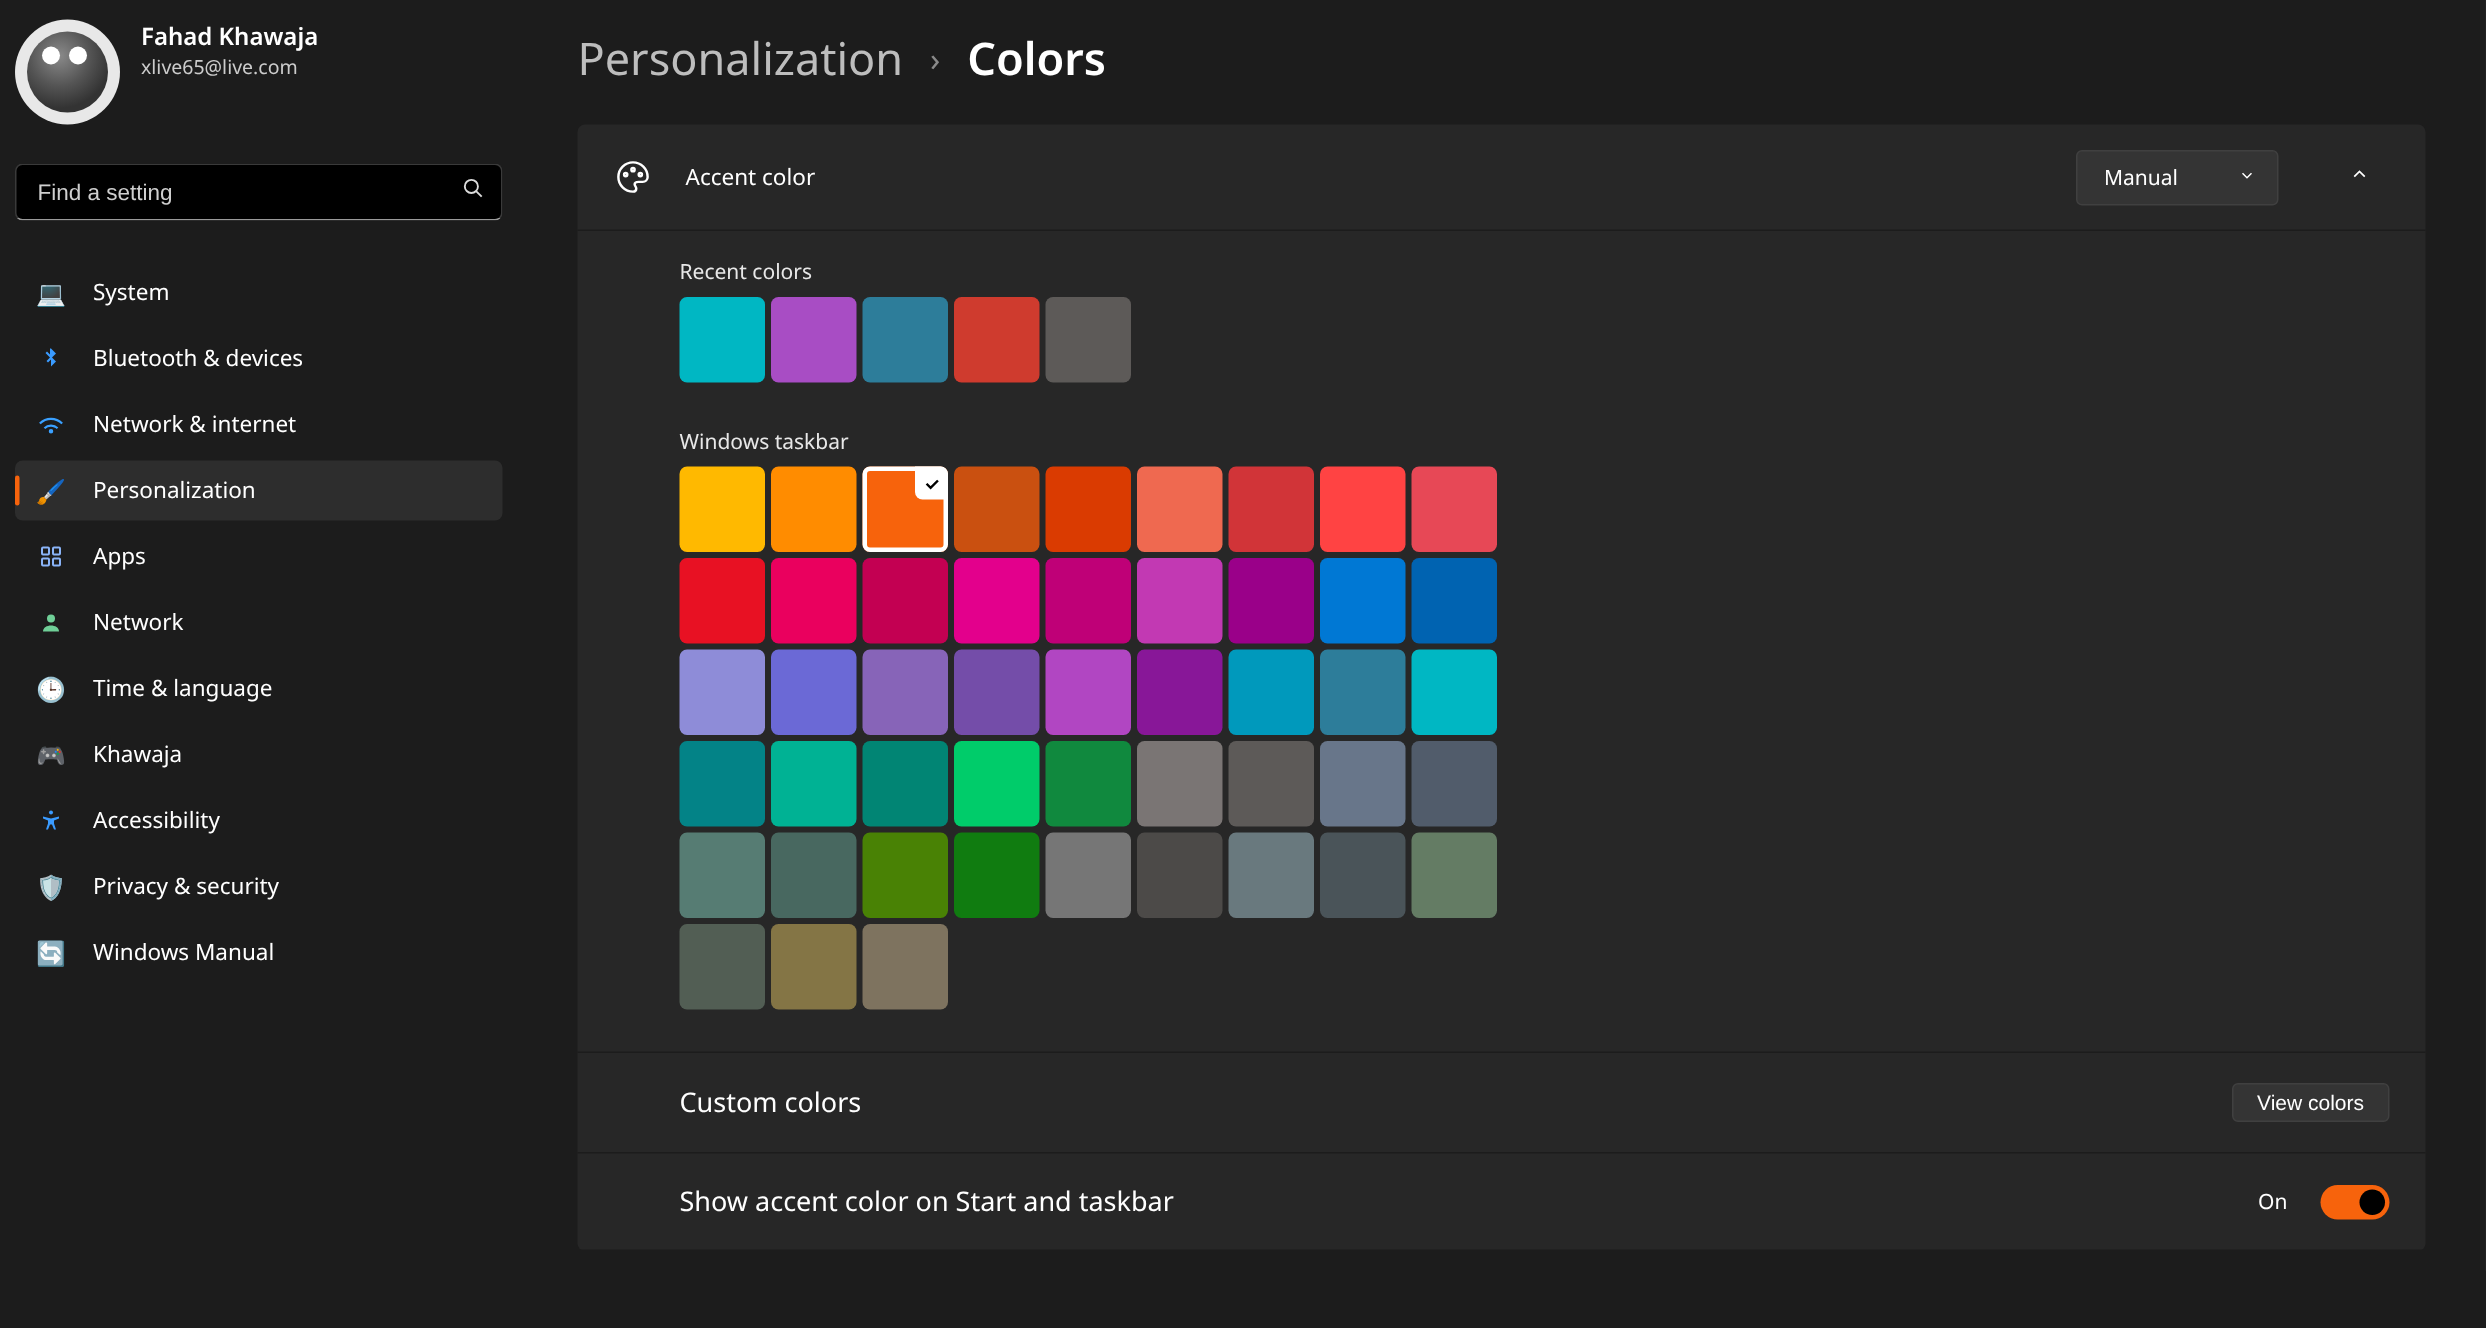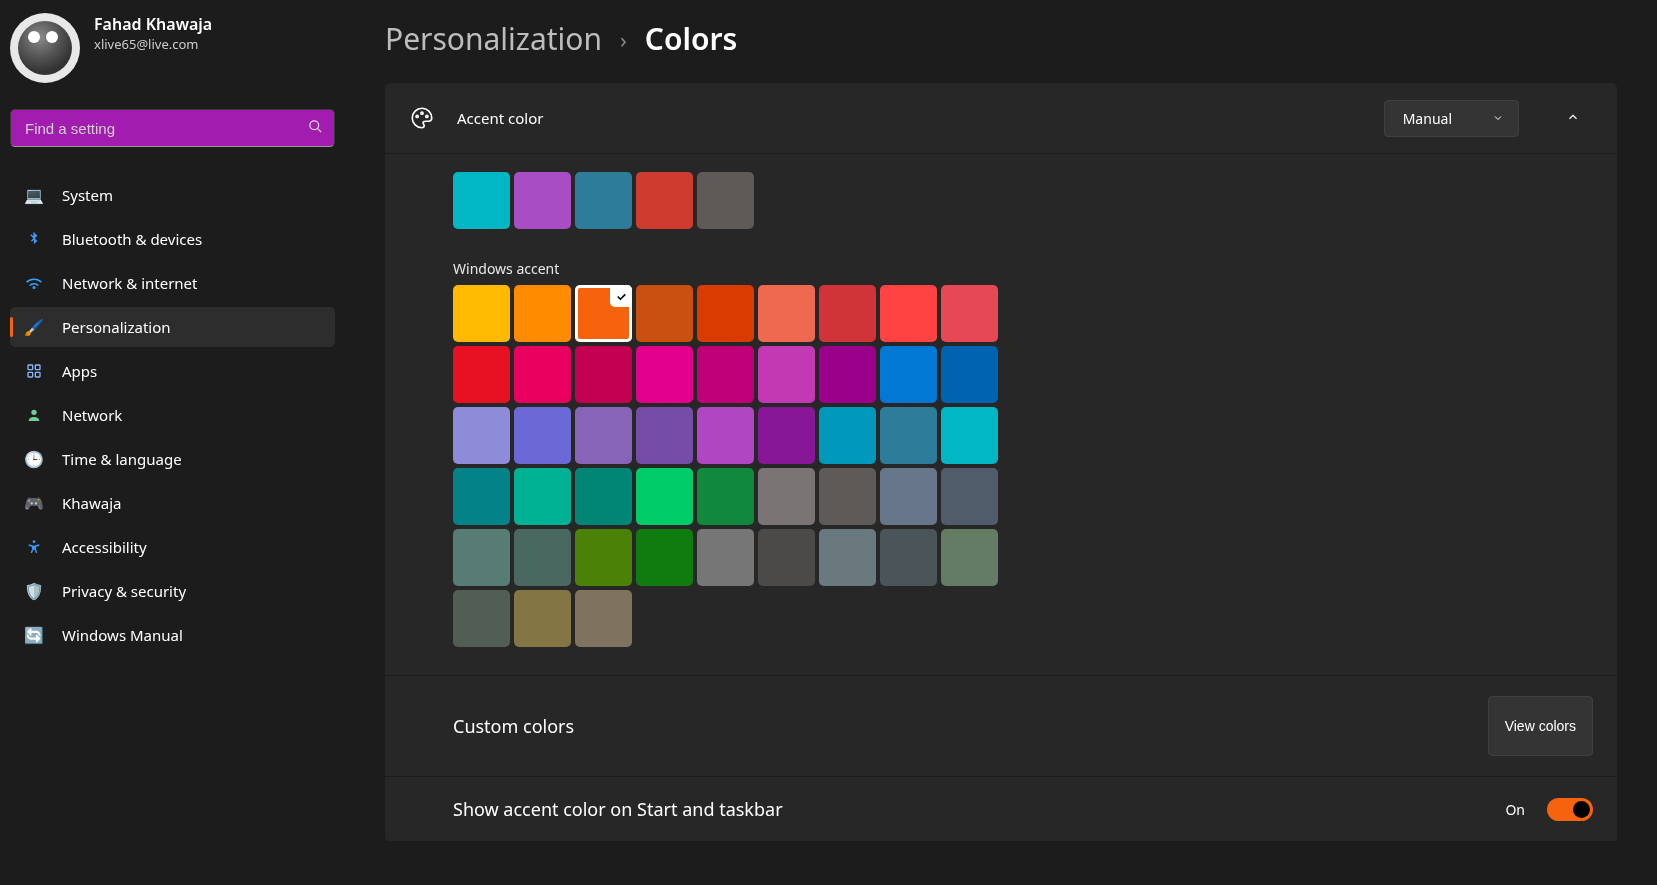--- a/index.html
+++ b/index.html
@@ -57,21 +57,21 @@
   }
   .profile-name { font-size: 16px; font-weight: 600; }
   .profile-email { font-size: 13px; color: #cccccc; }
   .search-wrap {
     position: relative;
     margin: 0 0 28px 0;
   }
   .search-input {
     width: 100%;
     height: 38px;
-    background: #a21caf;
+    background: #000000;
     border: 1px solid #3a3a3a;
     border-bottom: 1px solid #9a9a9a;
     border-radius: 5px;
     color: #fff;
     padding: 0 36px 0 14px;
     font-size: 15px;
   }
   .search-input::placeholder { color: #cfcfcf; }
   .search-icon {
     position: absolute;
@@ -184,21 +184,21 @@
   .row-setting {
     display:flex; align-items:center;
     padding: 20px 24px 20px 68px;
     border-bottom: 1px solid #1c1c1c;
     gap:12px;
   }
   .row-setting .label { flex:1; font-size:18px; }
   .btn-secondary {
     background:#343434;
     border:1px solid #404040;
-    padding:21px 16px;
+    padding:4px 16px;
     border-radius:4px;
     font-size:14px;
     color:#fff;
     cursor:pointer;
     margin-left:28px;
   }
   .toggle {
     width:46px; height:23px;
     background:#f7630c;
     border-radius:12px;
@@ -344,31 +344,32 @@
       <div class="chev-btn">
         <span>
           <svg width="14" height="14" viewBox="0 0 24 24" fill="none" stroke="#fff" stroke-width="2">
               <polyline points="6 15 12 9 18 15"></polyline>
             </svg>
         </span>
       </div>
     </div>
 
     <div class="section">
+      <div class="section-label">Recent colors</div>
       <div class="swatch-row" id="recent-row">
           <div class="swatch" style="background: rgb(0, 183, 195);"></div>
           <div class="swatch" style="background: rgb(168, 77, 196);"></div>
           <div class="swatch" style="background: rgb(45, 125, 154);"></div>
           <div class="swatch" style="background: rgb(207, 59, 46);"></div>
           <div class="swatch" style="background: rgb(93, 90, 88);"></div>
         </div>
 
       <div class="spacer"></div>
 
-      <div class="section-label">Windows accent</div>
+      <div class="section-label">Windows taskbar</div>
       <div class="swatch-row" id="win-row">
           <div class="swatch" style="background: rgb(255, 185, 0);"></div>
           <div class="swatch" style="background: rgb(255, 140, 0);"></div>
           <div class="swatch selected" style="background: rgb(247, 99, 12);">
             <div class="check-badge">
               <svg width="13" height="13" viewBox="0 0 24 24" fill="none" stroke="#000" stroke-width="3">
                 <polyline points="5 12 10 17 19 8"></polyline>
               </svg>
             </div>
           </div>

